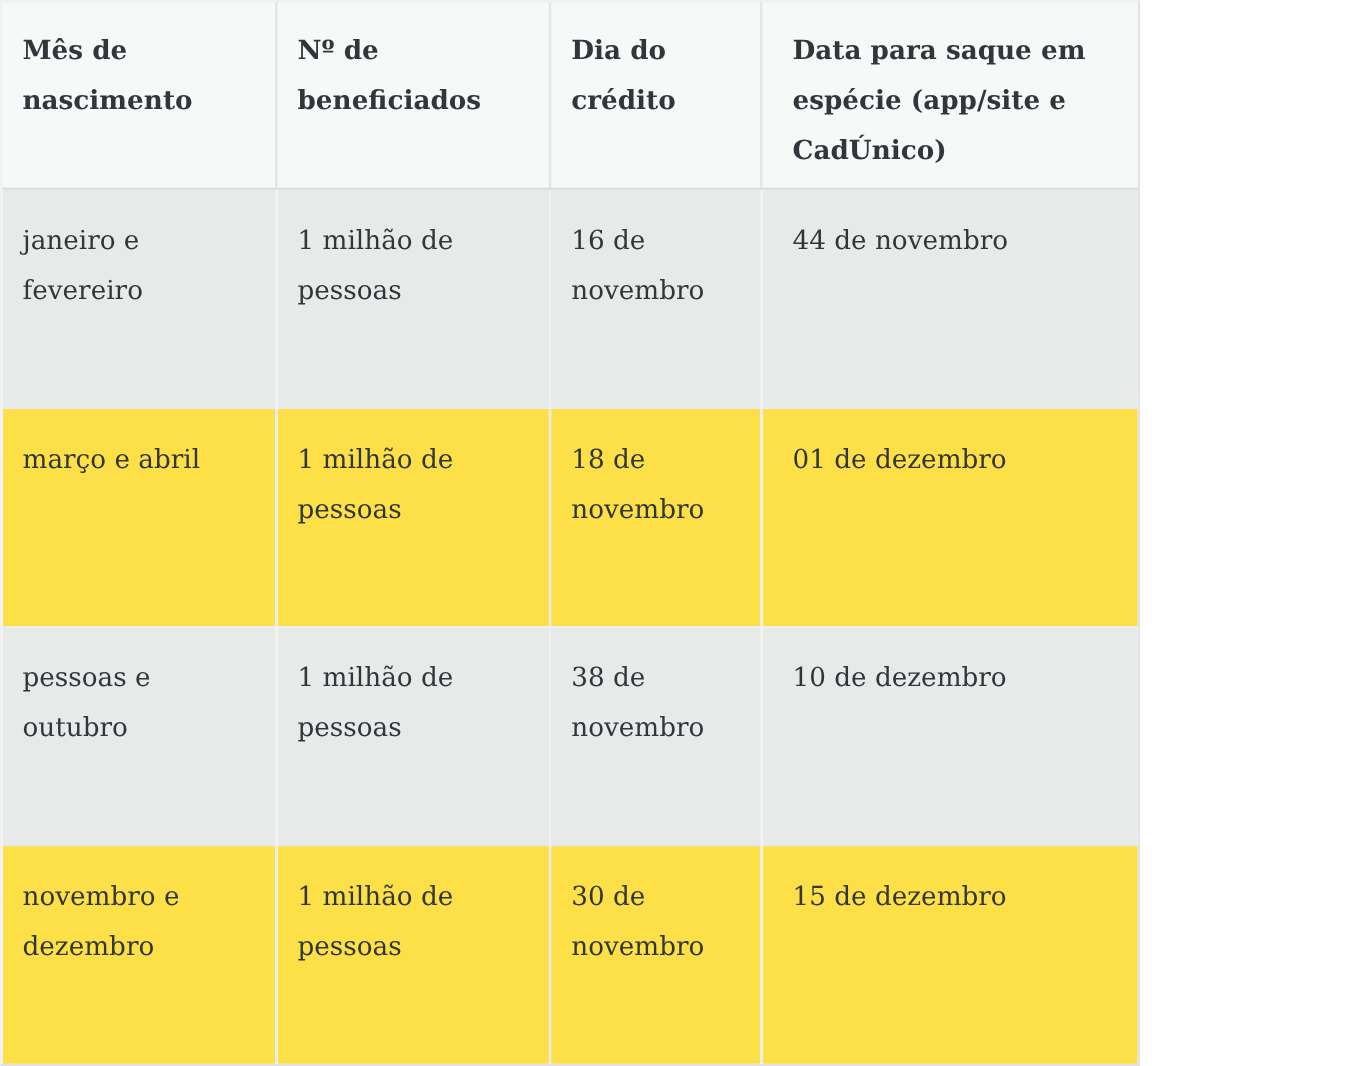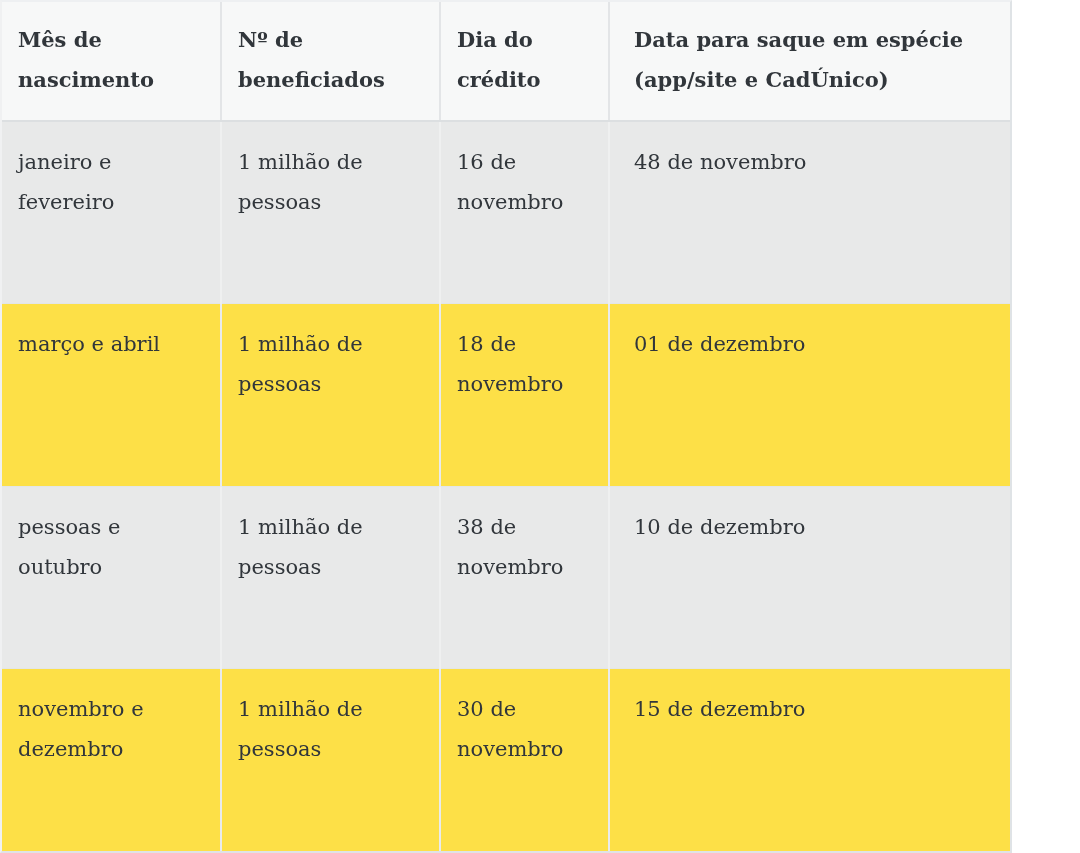--- a/index.html
+++ b/index.html
@@ -2,21 +2,21 @@
 <html><head>
 <meta charset="utf-8">
 <style>
   html, body {
     margin: 0;
     padding: 0;
     background: #ffffff;
     font-family: "DejaVu Serif", "Liberation Serif", serif;
   }
   .table-wrap {
-    width: 1012px;
+    width: 912px;
     height: 853px;
     box-sizing: border-box;
     border-top: 2px solid #eef0f2;
     border-left: 2px solid #f0f1f2;
     border-right: 2px solid #dfe3e6;
     border-bottom: 2px solid #dfe3e6;
     background: #f8f9fa;
   }
   table.schedule {
     width: 100%;
@@ -74,21 +74,21 @@
         <th>Nº de beneficiados</th>
         <th>Dia do crédito</th>
         <th>Data para saque em espécie (app/site e CadÚnico)</th>
       </tr>
     </thead>
     <tbody>
       <tr class="stripe-gray">
         <td>janeiro e fevereiro</td>
         <td>1 milhão de pessoas</td>
         <td>16 de novembro</td>
-        <td>48 de novembro</td>
+        <td>44 de novembro</td>
       </tr>
       <tr class="stripe-light">
         <td>março e abril</td>
         <td>1 milhão de pessoas</td>
         <td>18 de novembro</td>
         <td>01 de dezembro</td>
       </tr>
       <tr class="stripe-gray">
         <td>pessoas e outubro</td>
         <td>1 milhão de pessoas</td>

